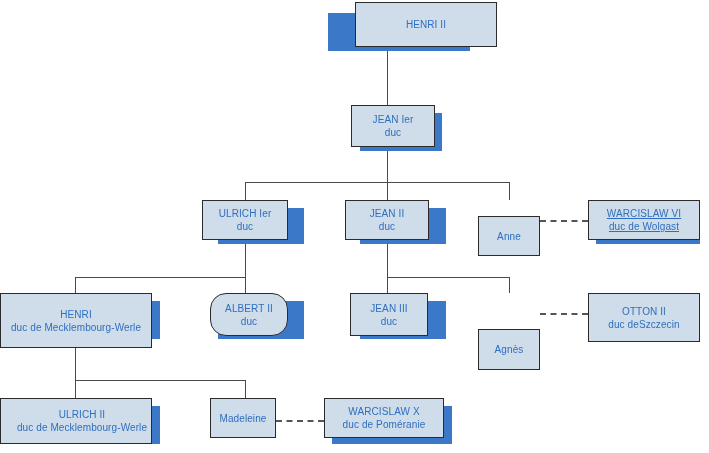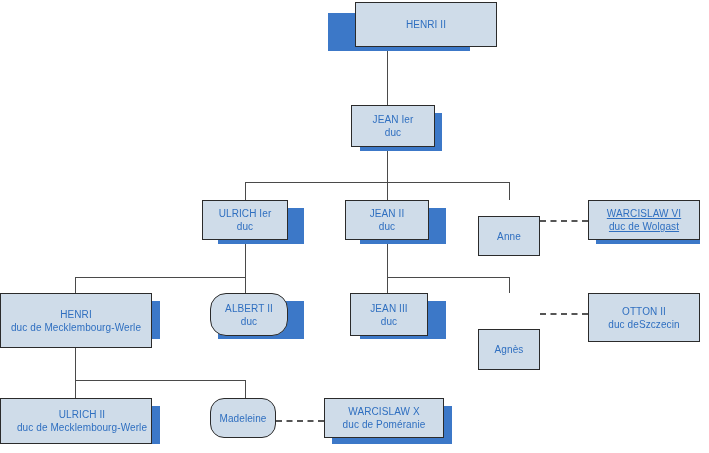--- a/index.html
+++ b/index.html
@@ -151,21 +151,21 @@
   <div class="node" style="left:588px; top:293px; width:112px; height:49px;">
     <span class="ln">OTTON II</span>
     <span class="ln">duc deSzczecin</span>
   </div>
 
   <div class="node" style="left:0px; top:398px; width:152px; height:46px;padding-left:12px;">
     <span class="ln">ULRICH II</span>
     <span class="ln">duc de Mecklembourg-Werle</span>
   </div>
 
-  <div class="node" style="left:210px; top:398px; width:66px; height:40px;border-radius:14px;">
+  <div class="node" style="left:210px; top:398px; width:66px; height:40px;">
     <span class="ln">Madeleine</span>
   </div>
 
   <div class="node" style="left:324px; top:398px; width:120px; height:40px;text-align:right;">
     <span class="ln">WARCISLAW X</span>
     <span class="ln">duc de Poméranie</span>
   </div>
 
 </div>
 

